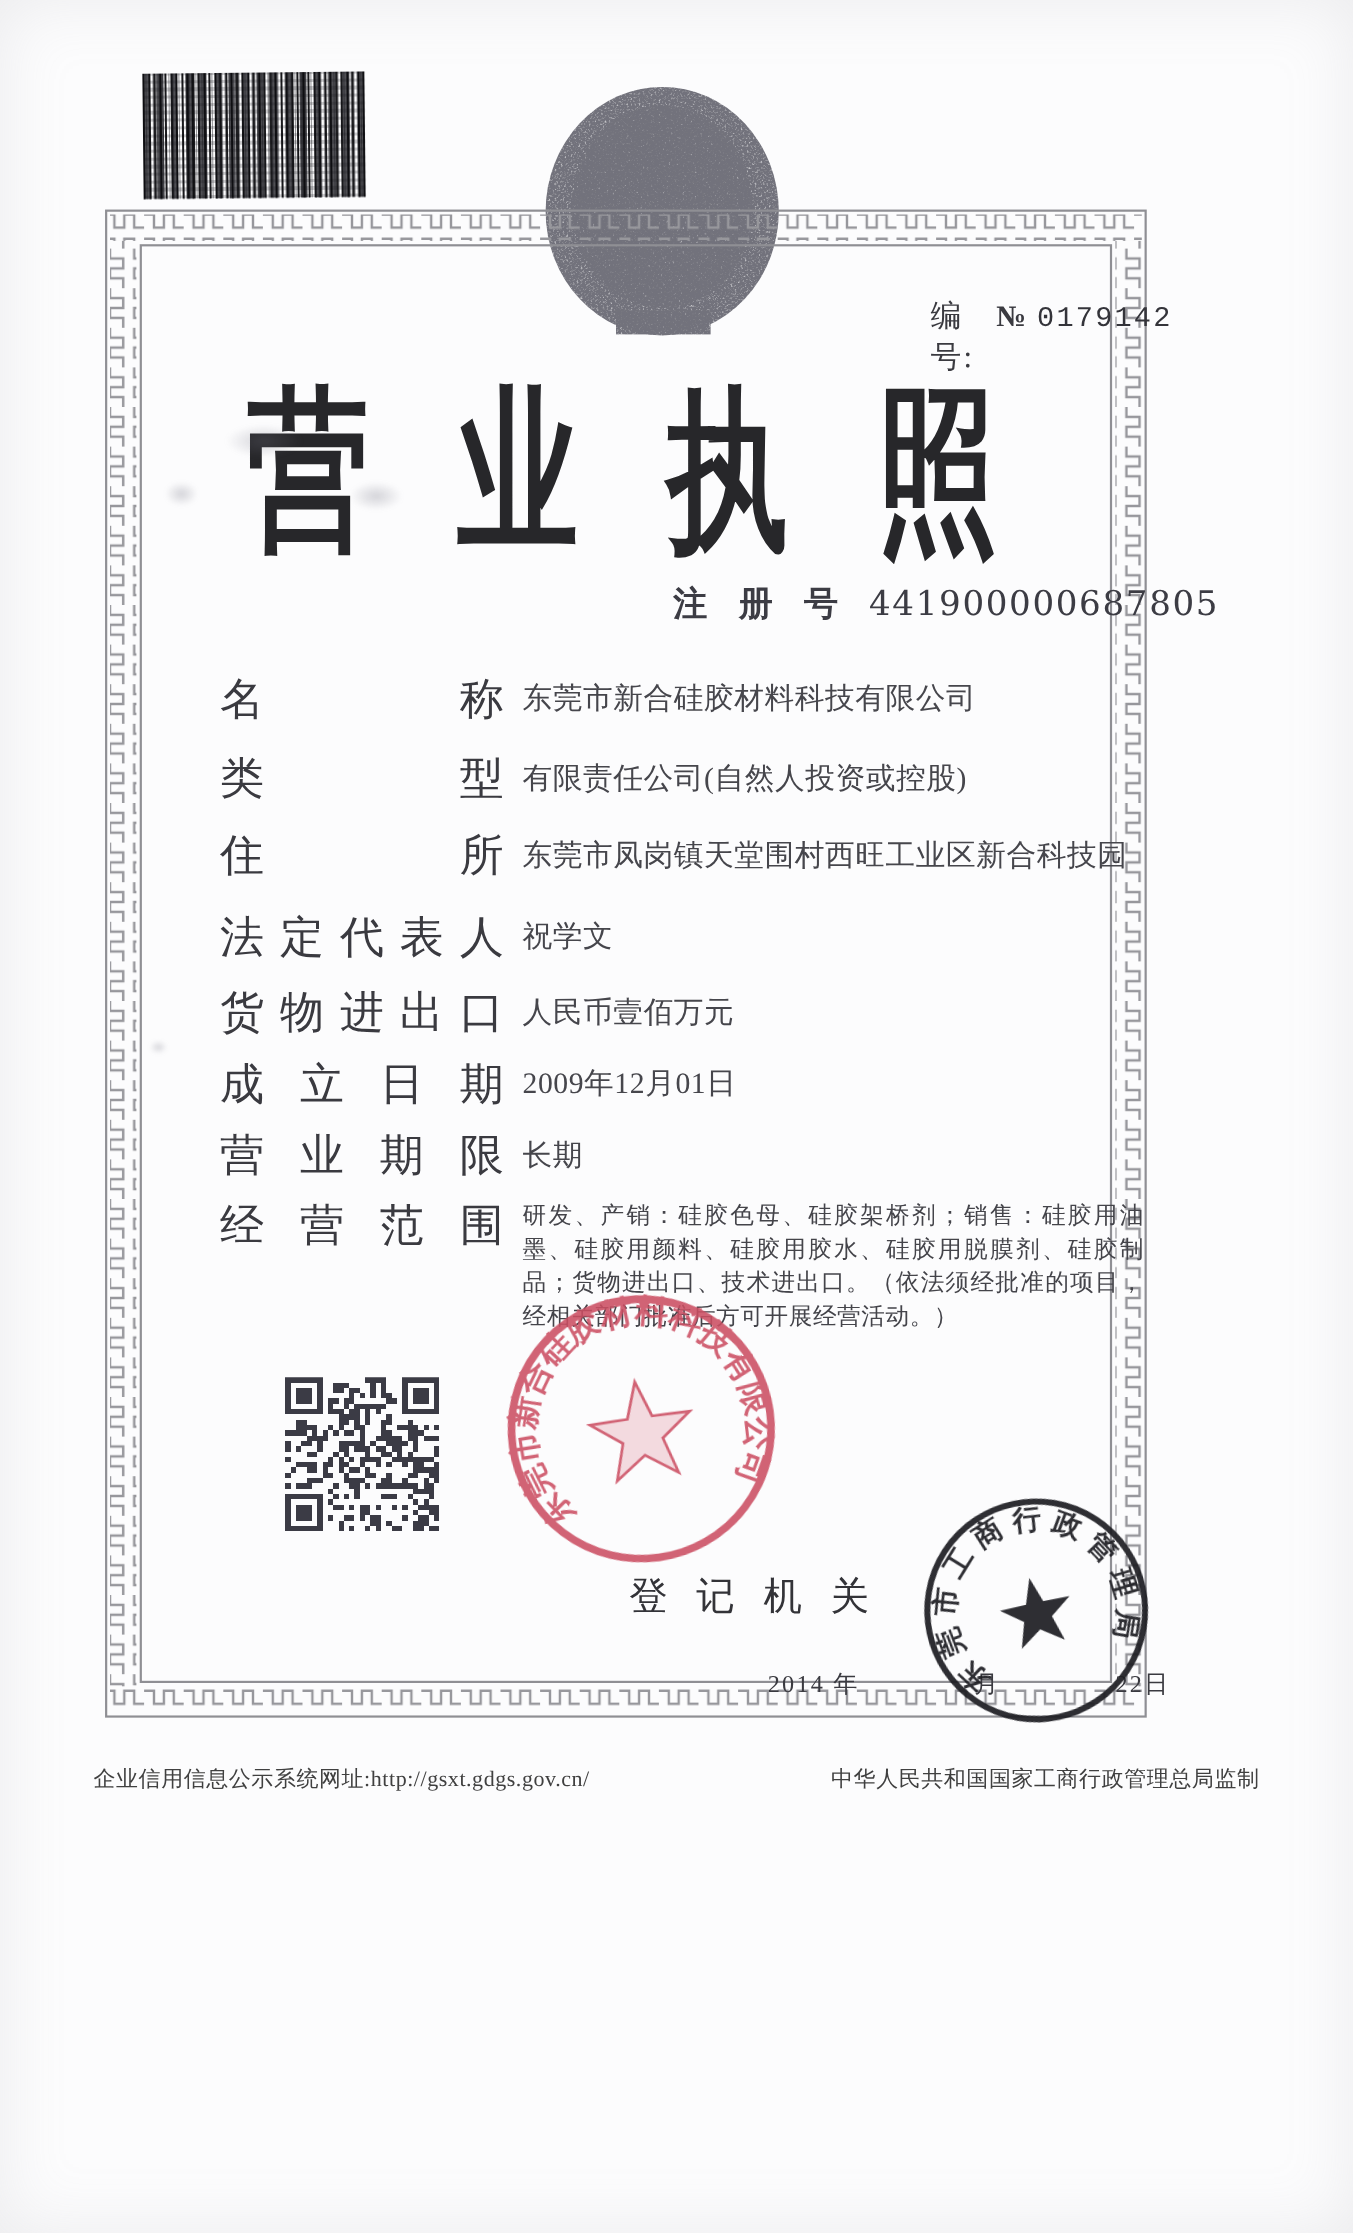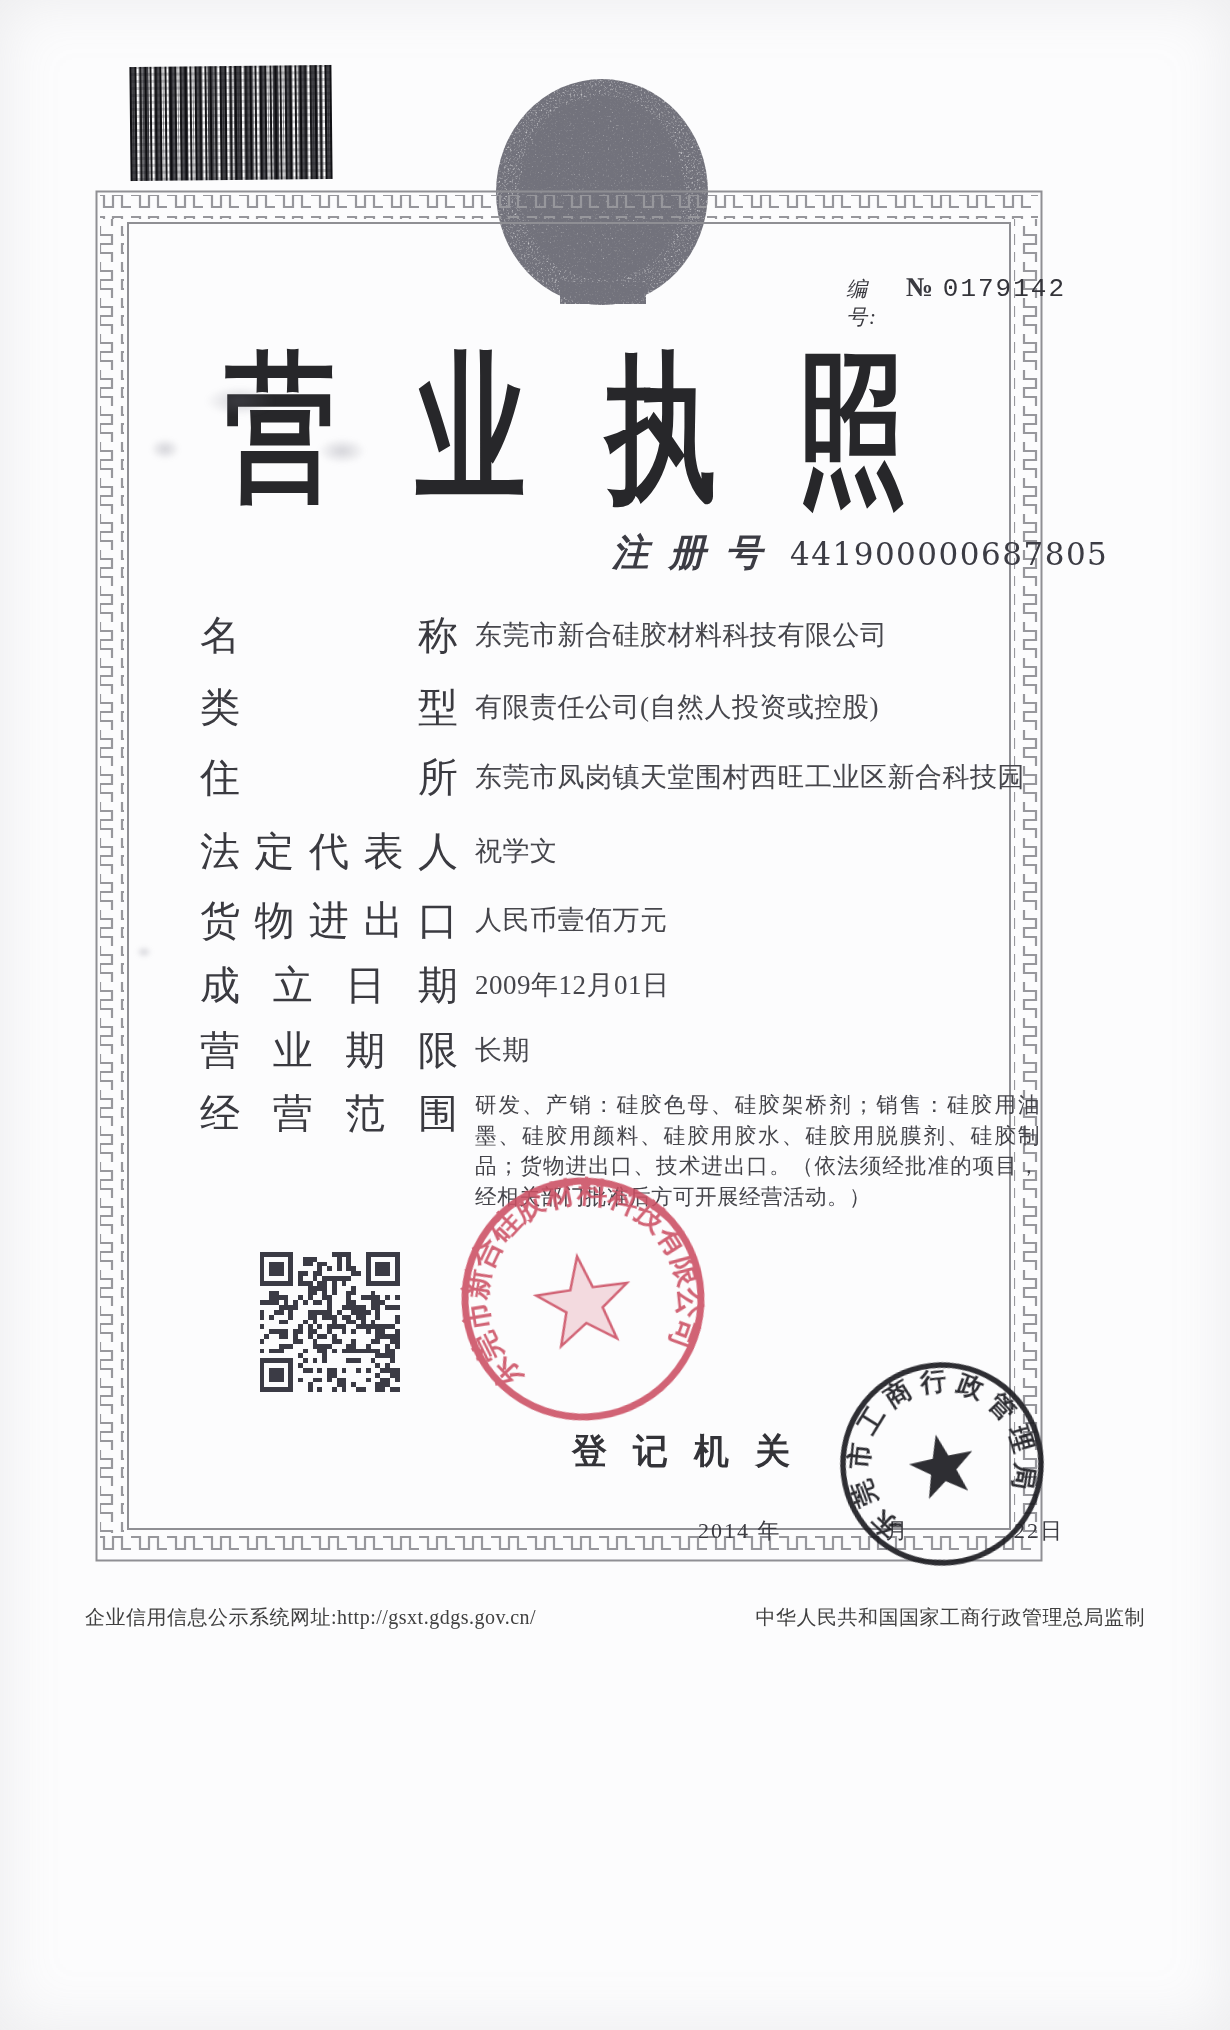--- a/index.html
+++ b/index.html
@@ -14,51 +14,51 @@
   .barcode{left:130px;top:66px;width:202px;height:114px;transform:rotate(-.6deg);
     background:
       repeating-linear-gradient(90deg, rgba(25,25,28,.92) 0 2px, rgba(255,255,255,0) 2px 5px),
       repeating-linear-gradient(90deg, rgba(35,35,40,.75) 0 6px, rgba(255,255,255,0) 6px 13px),
       repeating-linear-gradient(90deg, rgba(50,50,55,.5) 0 1px, rgba(255,255,255,0) 1px 3px),
       repeating-linear-gradient(0deg, rgba(60,60,65,.25) 0 3px, rgba(255,255,255,0) 3px 7px);
     filter:blur(.45px) contrast(1.15);}
 
   
   .serial{left:846px;top:250px;width:220px;display:flex;align-items:baseline;gap:10px;color:#3a3a40;}
-  .serial .lab{font-size:21px;letter-spacing:2px;font-style:italic;}
+  .serial .lab{font-size:28px;letter-spacing:2px;}
   .serial .no{font-size:27px;font-weight:bold;}
   .serial .num{font-size:26px;letter-spacing:2px;color:#34343a;}
 
   
   .title{left:225px;top:322px;width:682px;font-size:110px;font-weight:bold;color:#2b2b2e;
          text-align:justify;text-align-last:justify;transform:scaleY(1.45);transform-origin:top left;
          filter:blur(.3px) contrast(1.05);}
 
   
   .regno{left:612px;top:528px;display:flex;align-items:baseline;gap:28px;color:#3c3c44;}
-  .regno .lab{font-size:37px;width:150px;text-align:justify;text-align-last:justify;font-weight:600;font-style:italic;}
+  .regno .lab{font-size:31px;width:150px;text-align:justify;text-align-last:justify;font-weight:600;}
   .regno .val{font-family:"DejaVu Serif",serif;font-size:31px;letter-spacing:1.5px;}
 
   
   .row{position:absolute;left:200px;width:845px;display:flex;align-items:flex-start;}
   .flabel{width:258px;font-size:40px;font-weight:400;color:#3a3a40;
           text-align:justify;text-align-last:justify;flex:none;filter:blur(.2px);}
   .fvalue{margin-left:17px;padding-top:9px;font-size:27px;color:#46464c;width:565px;letter-spacing:.5px;}
   .fvalue.small{font-size:21.5px;line-height:1.42;padding-top:4px;text-align:justify;color:#44444a;}
 
   
   .qr{left:258px;top:1252px;width:143px;height:140px;filter:blur(.3px);}
   .qr svg{width:100%;height:100%;}
 
   
   .seal-red{left:452px;top:1168px;width:262px;height:262px;filter:blur(.5px);opacity:.88;transform:rotate(-8deg);}
   .seal-black{left:836px;top:1358px;width:212px;height:212px;filter:blur(.35px);opacity:.92;transform:rotate(-12deg);}
 
   
-  .registrar{left:572px;top:1428px;width:218px;font-size:35px;font-weight:700;color:#333338;
+  .registrar{left:572px;top:1428px;width:218px;font-size:35px;font-weight:400;color:#333338;
              text-align:justify;text-align-last:justify;}
   .dateline{left:698px;top:1516px;width:366px;display:flex;justify-content:space-between;
             align-items:baseline;font-size:22px;color:#3a3a40;}
   .dateline .serif{letter-spacing:2px;}
 
   
   .footer{left:85px;top:1604px;width:1060px;display:flex;justify-content:space-between;
           font-size:20px;color:#404040;letter-spacing:.5px;}
 
   

